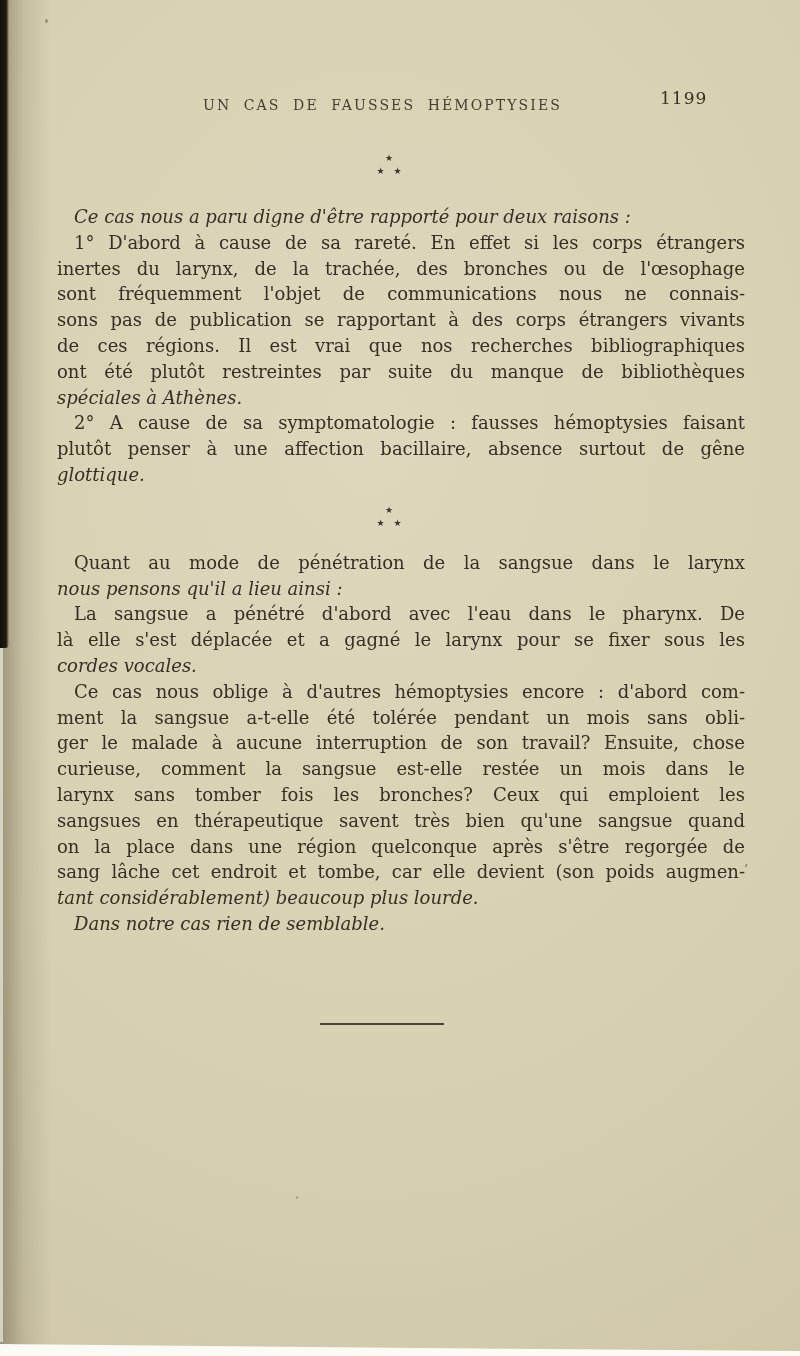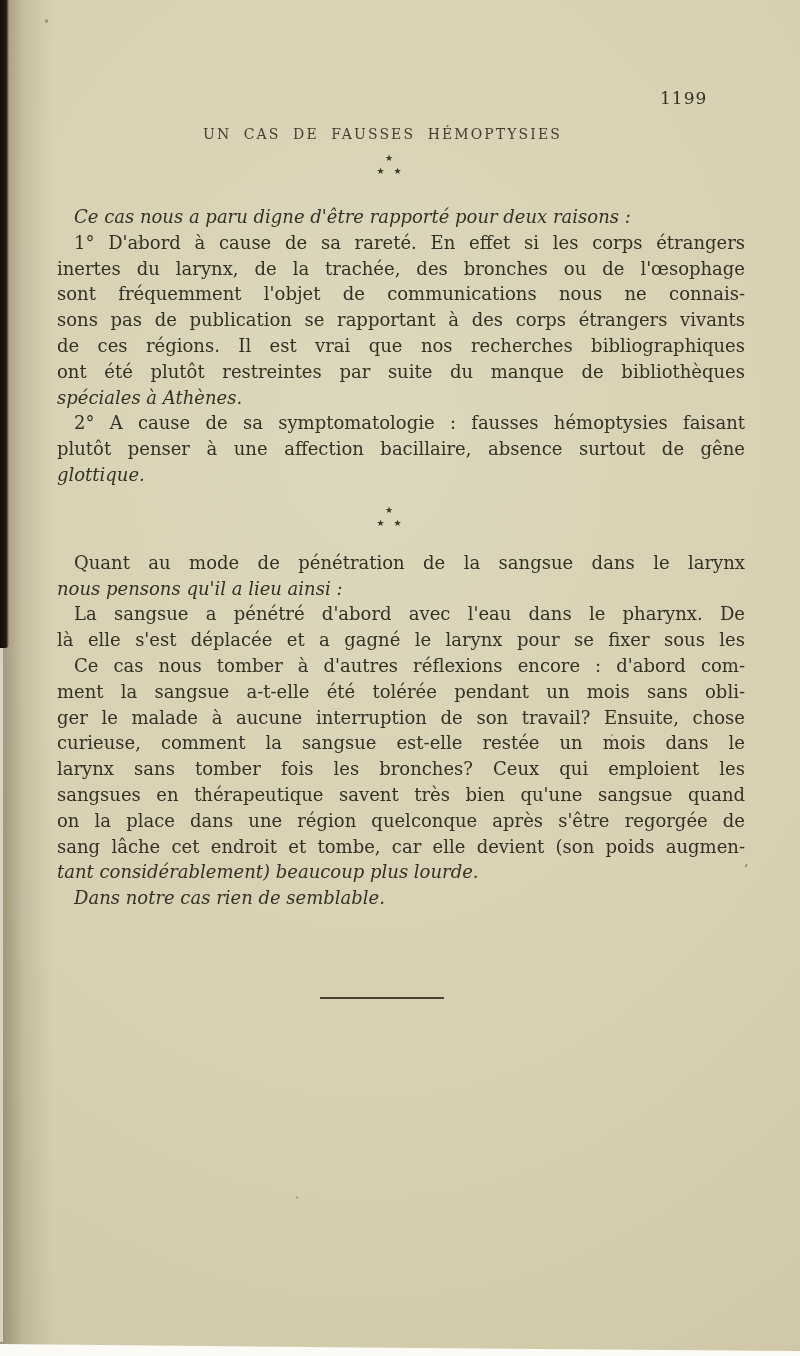--- a/index.html
+++ b/index.html
@@ -37,21 +37,20 @@
     background: rgba(246,244,235,0.65);
   }
 
   .speck { position: absolute; border-radius: 50%; background: #6b5c41; opacity: .55; }
 
   
   .running-head-title {
     position: absolute; left: 203px; top: 97px;
     font-size: 14px; letter-spacing: 2.1px; word-spacing: 6px;
     color: #453d30;
-    margin-top: 29px;
   }
   .page-number {
     position: absolute; left: 660px; top: 88px;
     font-size: 17px; color: #362f25; letter-spacing: 1px;
   }
 
   
   .text-block {
     position: absolute; left: 57px; top: 152px; width: 688px;
     color: #362f26;
@@ -133,23 +132,24 @@
         <div class="ast-top">★</div>
         <div class="ast-bottom">★ ★</div>
       </div>
       <div class="paragraph">
         <div class="line first">Quant au mode de pénétration de la sangsue dans le larynx</div>
         <div class="line last">nous pensons qu'il a lieu ainsi :</div>
       </div>
       <div class="paragraph">
         <div class="line first">La sangsue a pénétré d'abord avec l'eau dans le pharynx. De</div>
         <div class="line">là elle s'est déplacée et a gagné le larynx pour se fixer sous les</div>
+        <div class="line last">cordes vocales.</div>
       </div>
       <div class="paragraph">
-        <div class="line first">Ce cas nous tomber à d'autres réflexions encore : d'abord com-</div>
+        <div class="line first">Ce cas nous oblige à d'autres hémoptysies encore : d'abord com-</div>
         <div class="line">ment la sangsue a-t-elle été tolérée pendant un mois sans obli-</div>
         <div class="line">ger le malade à aucune interruption de son travail? Ensuite, chose</div>
         <div class="line">curieuse, comment la sangsue est-elle restée un mois dans le</div>
         <div class="line">larynx sans tomber fois les bronches? Ceux qui emploient les</div>
         <div class="line">sangsues en thérapeutique savent très bien qu'une sangsue quand</div>
         <div class="line">on la place dans une région quelconque après s'être regorgée de</div>
         <div class="line">sang lâche cet endroit et tombe, car elle devient (son poids augmen-</div>
         <div class="line last">tant considérablement) beaucoup plus lourde.</div>
       </div>
       <div class="paragraph">

